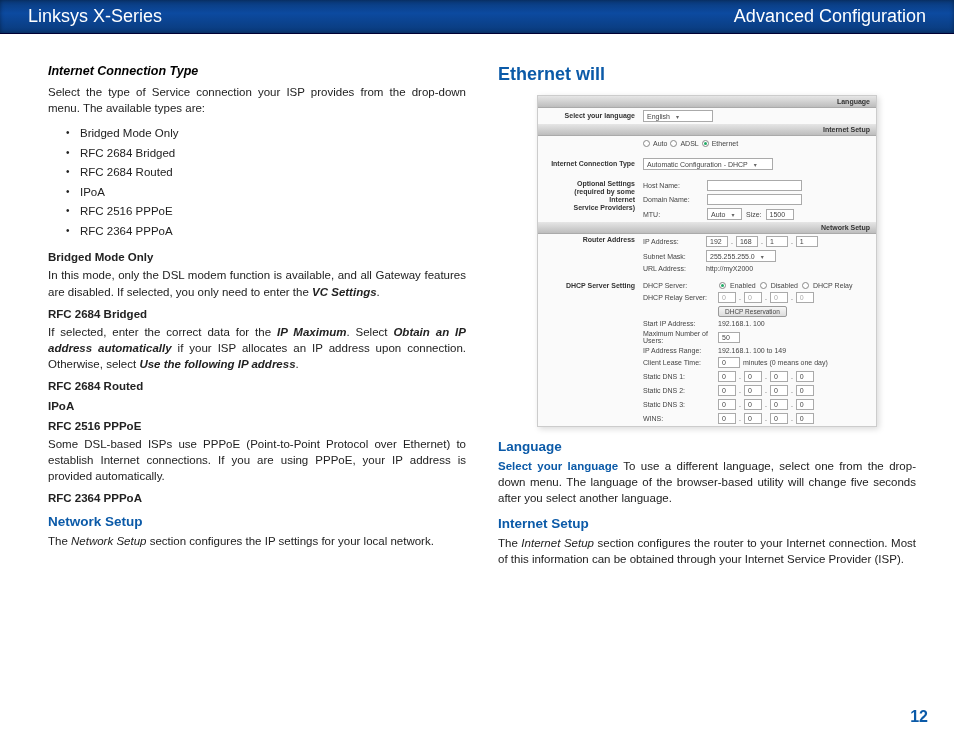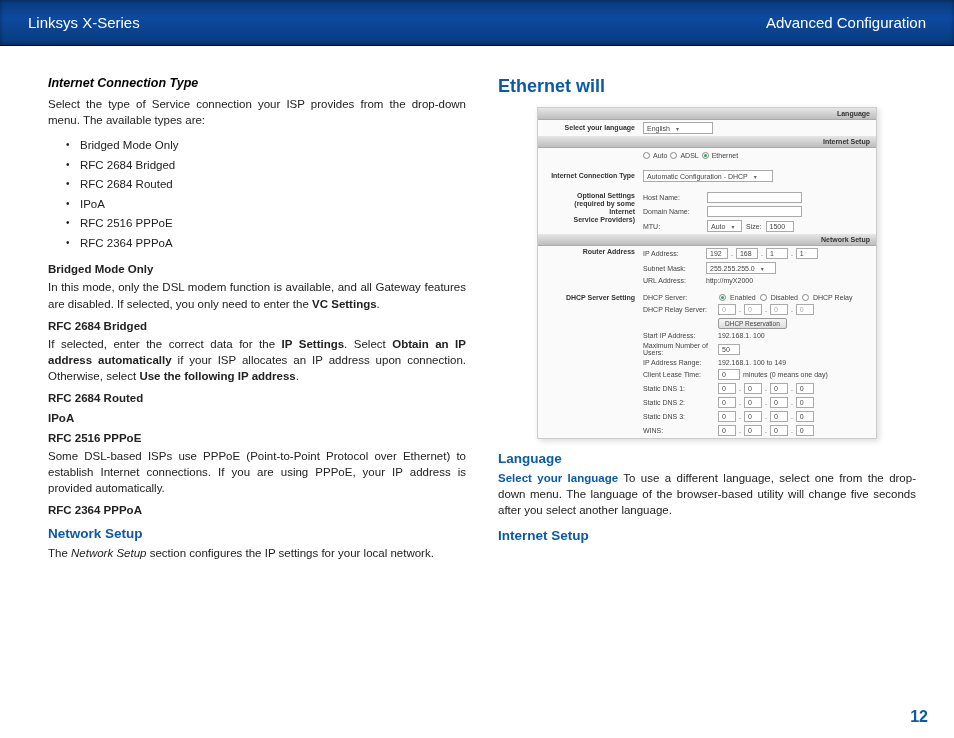--- a/index.html
+++ b/index.html
@@ -6,28 +6,28 @@
   body {
     font-family: "Myriad Pro", "Segoe UI", Arial, sans-serif;
     font-size: 12px;
     color: #222;
     width: 954px;
     height: 738px;
     background: #fff;
     position: relative;
   }
   .header-bar {
-    height: 46px;
+    height: 34px;
     background: linear-gradient(to bottom, #0a3a7a 0%, #0c4aa0 40%, #0a3a7a 100%);
     color: #fff;
     display: flex;
     justify-content: space-between;
     align-items: center;
     padding: 0 28px;
-    font-size: 15px;
+    font-size: 18px;
     font-weight: 300;
     border-bottom: 1px solid #003;
     box-shadow: 0 0 4px rgba(0,0,0,.4) inset;
   }
   .header-right { font-weight: 300; }
   .page {
     display: flex;
     gap: 32px;
     padding: 30px 38px 20px 48px;
   }
@@ -73,21 +73,21 @@
     font-size: 18px;
     font-weight: 600;
     margin-bottom: 6px;
   }
   .h3-blue {
     color: #0b5aa8;
     font-size: 13.5px;
     font-weight: 600;
     margin: 10px 0 4px 0;
   }
-  .para .bold { font-weight: bold; }
+  .para .bold { font-weight: bold; font-style: italic; }
   .para .runin { font-weight: bold; color: #0b5aa8; }
   .screenshot {
     width: 340px;
     margin: 10px auto 12px auto;
     border: 1px solid #ccc;
     background: #fafafa;
     font-size: 7px;
     color: #444;
     box-shadow: 2px 2px 6px rgba(0,0,0,.15);
   }
@@ -202,21 +202,21 @@
       <li>RFC 2364 PPPoA</li>
     </ul>
 
     <div class="sub-head">Bridged Mode Only</div>
     <p class="para">
       <span>In this mode, only the DSL modem function is available, and all Gateway features are disabled. If selected, you only need to enter the </span><span class="bold">VC Settings</span><span>.</span>
     </p>
 
     <div class="sub-head">RFC 2684 Bridged</div>
     <p class="para">
-      <span>If selected, enter the correct data for the </span><span class="bold">IP Settings</span><span>. Select </span><span class="bold">Obtain an IP address automatically</span><span> if your ISP allocates an IP address upon connection. Otherwise, select </span><span class="bold">Use the following IP address</span><span>.</span>
+      <span>If selected, enter the correct data for the </span><span class="bold">IP Maximum</span><span>. Select </span><span class="bold">Obtain an IP address automatically</span><span> if your ISP allocates an IP address upon connection. Otherwise, select </span><span class="bold">Use the following IP address</span><span>.</span>
     </p>
 
     <div class="sub-head">RFC 2684 Routed</div>
 
     <div class="sub-head">IPoA</div>
 
     <div class="sub-head">RFC 2516 PPPoE</div>
     <p class="para">Some DSL-based ISPs use PPPoE (Point-to-Point Protocol over Ethernet) to establish Internet connections. If you are using PPPoE, your IP address is provided automatically.</p>
 
     <div class="sub-head">RFC 2364 PPPoA</div>
@@ -356,16 +356,19 @@
         </div>
       </div>
     </div>
 
     <div class="h3-blue">Language</div>
     <p class="para">
       <span class="runin">Select your language</span><span>  To use a different language, select one from the drop-down menu. The language of the browser-based utility will change five seconds after you select another language.</span>
     </p>
 
     <div class="h3-blue">Internet Setup</div>
+    <p class="para">
+      <span>The </span><span class="italic">Internet Setup</span><span> section configures the router to your Internet connection. Most of this information can be obtained through your Internet Service Provider (ISP).</span>
+    </p>
   </div>
 </div>
 
 <div class="page-num">12</div>
 
 </body></html>

